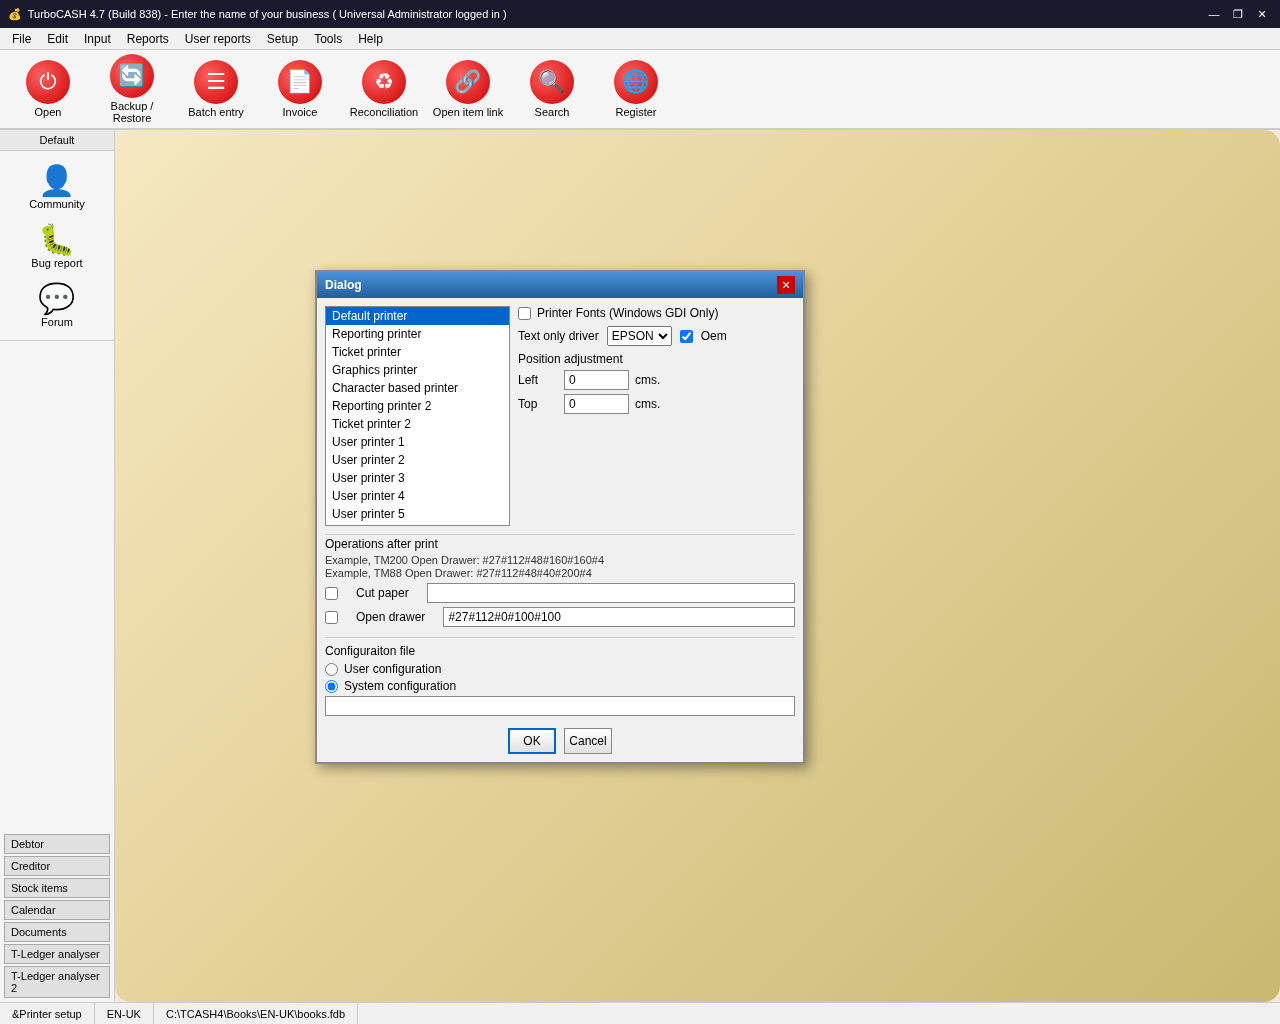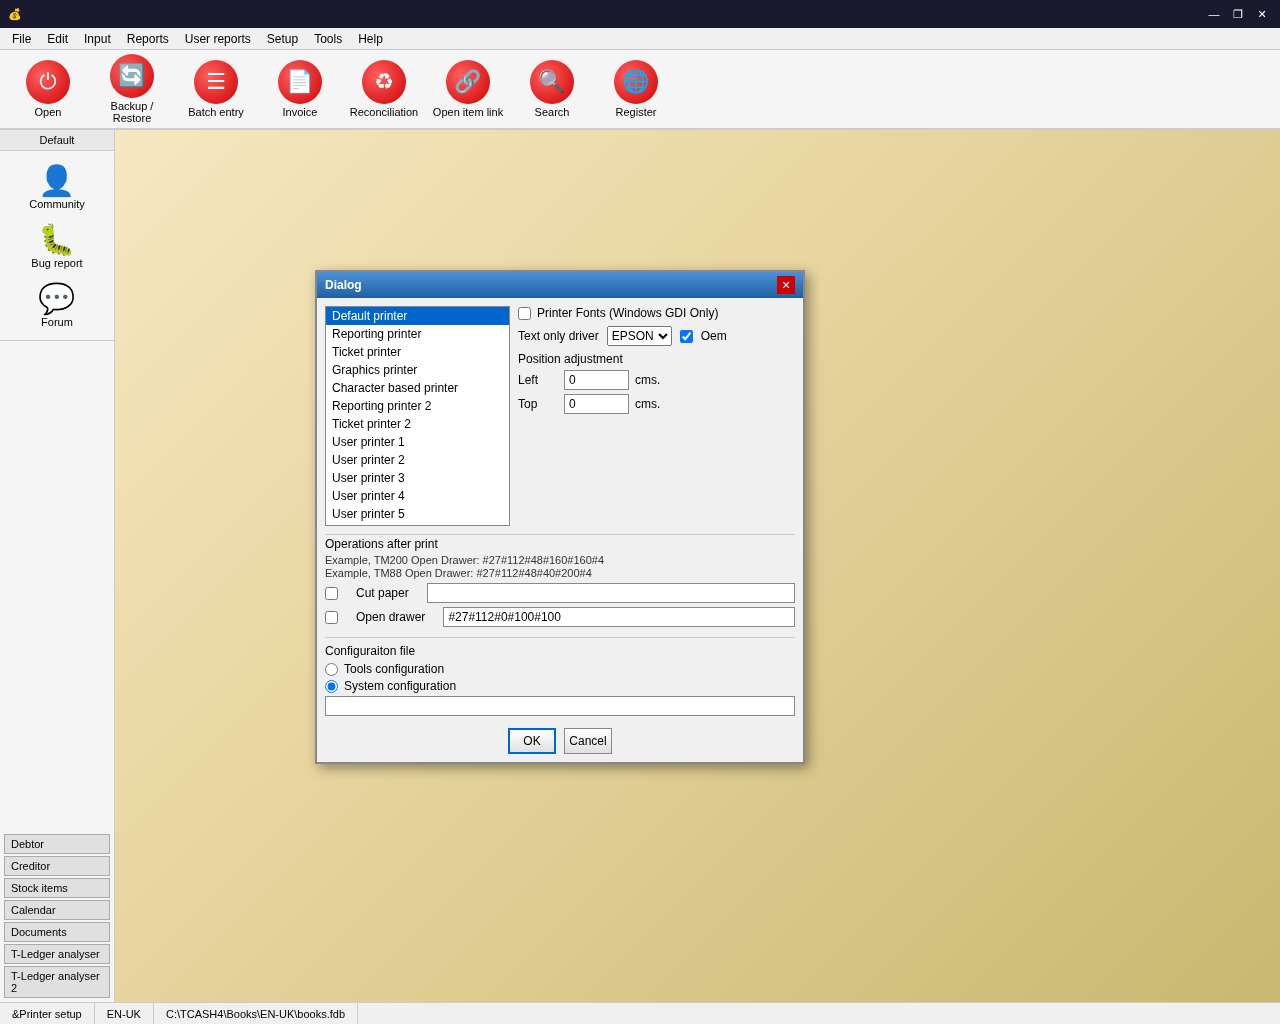--- a/index.html
+++ b/index.html
@@ -29,21 +29,21 @@
     #sidebar { width: 115px; background: #f5f5f5; border-right: 1px solid #ccc; display: flex; flex-direction: column; }
     .sidebar-header { background: #e8e8e8; text-align: center; padding: 4px; font-size: 11px; font-weight: normal; border-bottom: 1px solid #ccc; }
     .sidebar-top { display: flex; flex-direction: column; align-items: center; padding: 8px 4px; gap: 4px; border-bottom: 1px solid #ccc; }
     .sidebar-icon-item { display: flex; flex-direction: column; align-items: center; cursor: pointer; padding: 4px; width: 100%; }
     .sidebar-icon { font-size: 30px; }
     .sidebar-icon-label { font-size: 11px; text-align: center; color: #000; }
     .sidebar-bottom { display: flex; flex-direction: column; padding: 4px; gap: 2px; margin-top: auto; }
     .sidebar-nav-btn { width: 100%; text-align: left; padding: 3px 6px; font-size: 11px; background: #e0e0e0; border: 1px solid #aaa; cursor: pointer; }
 
     
-    #content { flex: 1; background: linear-gradient(135deg, #f5e8c0 0%, #e8d5a0 40%, #c8b870 100%); position: relative; overflow: hidden; }
+    #content { flex: 1; background: linear-gradient(135deg, #f5e8c0 0%, #e8d5a0 40%, #c8b870 100%); position: relative; overflow: hidden; border-radius: 16px; }
 
     
     #dialog { position: absolute; top: 140px; left: 200px; width: 490px; background: #f0f0f0; border: 2px solid #888; box-shadow: 4px 4px 12px rgba(0,0,0,0.4); }
     .dialog-titlebar { background: linear-gradient(to bottom, #4a90d9, #2060a0); color: white; padding: 4px 8px; display: flex; justify-content: space-between; align-items: center; font-size: 12px; font-weight: bold; }
     .dialog-close { background: #c00; border: none; color: white; width: 18px; height: 18px; cursor: pointer; font-size: 11px; display: flex; align-items: center; justify-content: center; }
     .dialog-body { padding: 8px; }
     
     
     #printer-list { width: 185px; height: 220px; border: 1px solid #888; background: white; overflow-y: auto; float: left; margin-right: 8px; }
     .printer-item { padding: 2px 6px; font-size: 12px; cursor: pointer; white-space: nowrap; }
@@ -86,20 +86,21 @@
     select { font-size: 12px; height: 20px; }
     
     .clearfix::after { content: ''; display: table; clear: both; }
   </style>
 </head>
 <body>
 
 <div id="titlebar">
   <div id="titlebar-left">
     <span>💰</span>
+    <span>TurboCASH 4.7 (Build 838)  -  Enter the name of your business ( Universal Administrator logged in )</span>
   </div>
   <div id="titlebar-controls">
     <button class="titlebar-btn">—</button>
     <button class="titlebar-btn">❐</button>
     <button class="titlebar-btn close">✕</button>
   </div>
 </div>
 
 <div id="menubar">
   <span class="menu-item">File</span>
@@ -245,21 +246,21 @@
             <input type="checkbox" id="openDrawer" style="">
             <label for="openDrawer">Open drawer</label>
             <input type="text" class="ops-input" value="#27#112#0#100#100" style="">
           </div>
         </div>
 
         <div class="config-section">
           <div class="config-title">Configuraiton file</div>
           <div class="radio-row">
             <input type="radio" id="userConfig" name="configType" style="">
-            <label for="userConfig">Tools configuration</label>
+            <label for="userConfig">User configuration</label>
           </div>
           <div class="radio-row">
             <input type="radio" id="systemConfig" name="configType" checked="" style="">
             <label for="systemConfig">System configuration</label>
           </div>
           <input type="text" class="path-input" style="">
         </div>
 
         <div class="dialog-buttons">
           <button class="dlg-btn ok">OK</button>

